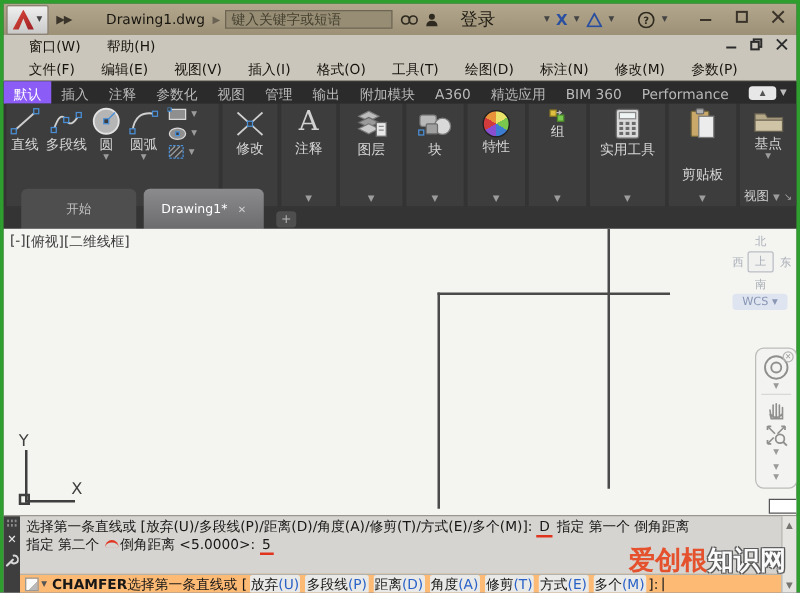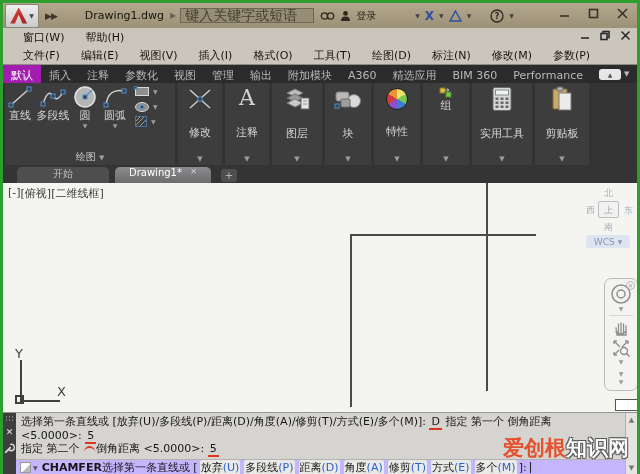--- a/index.html
+++ b/index.html
@@ -12,64 +12,64 @@
   .titlebar { position:absolute; left:0; top:0; width:634px; height:25px;
               background:linear-gradient(#b3a88e,#9c9077); display:flex; align-items:center; }
   .logo-btn { width:34px; height:24px; margin-left:2px; background:linear-gradient(#efefef,#c9c9c9);
               border:1px solid #8a8274; border-radius:2px; display:flex; align-items:center; justify-content:center; gap:2px; }
   .logo-a { width:17px; height:16px; background:linear-gradient(135deg,#e04a3a,#9c1f26); clip-path:polygon(50% 0,100% 100%,72% 100%,50% 45%,28% 100%,0 100%); }
   .tiny-arrow { font-size:6px; color:#444; }
   .qat-overflow { margin-left:6px; color:#3a342a; font-size:9px; letter-spacing:-1px; }
   .doc-title { margin-left:28px; font-size:11px; color:#17140e; }
   .srch-open { margin-left:6px; color:#6a6least253; color:#6a6253; font-size:8px; }
   .search-box { margin-left:4px; width:134px; height:15px; background:#978d75; border:1px solid #6e6654;
-                font-size:14px; color:#45402f; padding:0 4px; font-family:Liberation Serif, serif; }
+                font-size:11px; color:#45402f; padding:0 4px; font-family:Liberation Serif, serif; }
   .search-box::placeholder { color:#45402f; opacity:1; }
   .tb-ico { display:inline-flex; align-items:center; justify-content:center; height:18px; color:#2f2a1f; }
   .tb-group { display:flex; align-items:center; gap:5px; margin-left:6px; }
-  .signin-txt { font-size:10px; color:#211d14; }
+  .signin-txt { font-size:14px; color:#211d14;margin-left:12px; }
   .win-btns { position:absolute; right:8px; top:4px; display:flex; gap:16px; }
   .win-glyph { width:13px; height:13px; stroke:#3a332a; stroke-width:1.6; fill:none; }
 
   
   .menubar { position:absolute; left:0; top:25px; width:634px; height:37px;
              background:#cac6bc; border-bottom:1px solid #8f8b81; font-size:11px; color:#17140e; }
   .menurow { display:flex; gap:13px; padding-left:16px; height:18px; align-items:center; }
   .menuitem { padding:0 4px; cursor:default; }
   .doc-btns { position:absolute; right:6px; top:2px; display:flex; gap:9px; }
   .doc-glyph { width:11px; height:11px; stroke:#2c2c2c; stroke-width:1.6; fill:none; }
 
   
   .ribbontabs { position:absolute; left:0; top:62px; width:634px; height:18px; background:#2b2b2b;
                 display:flex; align-items:stretch; font-size:11px; color:#b9b9b9; }
   .rtab { padding:2px 8px 0; display:flex; align-items:center; }
-  .rtab.active { background:#a21caf; color:#fff; }
+  .rtab.active { background:#8b5cf6; color:#fff; }
   .rtab-pill { margin-left:8px; align-self:center; width:22px; height:11px; background:#e7e7e7; border-radius:3px;
                display:flex; align-items:center; justify-content:center; font-size:6px; color:#555; }
   .rtab-pill-arrow { align-self:center; color:#bbb; font-size:7px; margin-left:3px; }
 
   
   .ribbon { position:absolute; left:0; top:80px; width:634px; height:83px; background:#333; }
   .panel { position:absolute; top:0; height:82px; background:#3d3d3d; display:flex; flex-direction:column; align-items:center; }
-  .panel-label { font-size:11px; color:#d6d6d6; line-height:12px; margin-top:16px; }
+  .panel-label { font-size:11px; color:#d6d6d6; line-height:12px; margin-top:2px; }
   .flyout { position:absolute; bottom:2px; left:0; right:0; text-align:center; font-size:7px; color:#9c9c9c; }
   .footer-label { position:absolute; bottom:1px; left:0; right:0; text-align:center; font-size:10px; color:#cfcfcf; }
   .tool { display:flex; flex-direction:column; align-items:center; }
   .tool-label { font-size:11px; color:#d6d6d6; line-height:12px; }
   .tool-arrow { font-size:6px; color:#9c9c9c; line-height:7px; }
   .smalltool { display:flex; align-items:center; gap:3px; height:13px; }
   .smalltool .tool-arrow { font-size:6px; }
   svg.icon { display:block; }
   .colorwheel { width:22px; height:22px; border-radius:50%;
     background:conic-gradient(#e9e36a 0 60deg,#7ac74f 60deg 120deg,#3d7dd1 120deg 180deg,#8a4fd1 180deg 240deg,#d13b3b 240deg 300deg,#e8923a 300deg 360deg);
     border:1px solid #1f1f1f; }
 
   
   .filetabs { position:absolute; left:0; top:163px; width:634px; height:17px; background:#343434; display:flex; align-items:flex-end; }
-  .ftab { height:16px; display:flex; padding:0 14px; font-size:10px;
+  .ftab { height:32px; display:flex; align-items:center; padding:0 14px; font-size:10px;
           border-radius:5px 5px 0 0; margin-left:6px; }
   .ftab.start { background:#4e4e4e; color:#c2c2c2; margin-left:14px; width:92px; justify-content:center; }
   .ftab.active { background:linear-gradient(#8b8b8e,#6c6c6f); color:#fff; width:96px; justify-content:space-between; }
   .ftab-close { font-size:8px; color:#d0d0d0; margin-left:8px; }
   .newtab { width:16px; height:13px; background:#4e4e4e; border-radius:3px; margin-left:10px; margin-bottom:1px;
             color:#b5b5b5; font-size:10px; line-height:13px; text-align:center; }
 
   
   .canvas { position:absolute; left:0; top:180px; width:634px; height:229px; background:#f4f4f1; overflow:hidden; }
   .vp-label { position:absolute; left:5px; top:3px; font-size:11px; color:#3a3a3a; display:flex; }
@@ -93,21 +93,21 @@
   
   .dock { position:absolute; left:0; top:409px; width:634px; height:62px; background:#d6d4d0; border-top:1px solid #98968f; }
   .dock-strip { position:absolute; left:0; top:0; width:13px; height:62px; background:#3e3e3e;
                 display:flex; flex-direction:column; align-items:center; gap:6px; padding-top:2px; }
   .grip { width:9px; height:7px; background-image:radial-gradient(#8d8d8d 35%, transparent 40%); background-size:3px 3.5px; }
   .dock-x { color:#e8e8e8; font-size:9px; line-height:9px; }
   .cmd-lines { position:absolute; left:18px; top:2px; font-size:11px; color:#171717; line-height:13.5px; white-space:nowrap; }
   .redline { border-bottom:2px solid #e0341f; padding:0 2px; }
   .red-arc { display:inline-block; width:11px; height:6px; border-top:2px solid #e0341f; border-radius:50%/100% 100% 0 0;
              margin:0 1px; vertical-align:middle; }
-  .activerow { position:absolute; left:13px; right:12px; top:46px; height:16px; background:#c4b5fd;
+  .activerow { position:absolute; left:13px; right:12px; top:46px; height:16px; background:#fdba74;
                border-top:1px solid #b4b2ac; display:flex; align-items:center; font-size:11px; color:#171717; white-space:nowrap; overflow:hidden; }
   .cmdicon { width:11px; height:11px; margin:0 2px 0 4px; background:linear-gradient(135deg,#fafafa 60%,#b9b9b9 60%);
              border:1px solid #9a9a9a; }
   .cmdicon-arrow { font-size:6px; color:#555; margin-right:4px; }
   .chip { background:#e9e9e7; border-radius:2px; padding:0 1px; margin:0 2px; }
   .chip .k { color:#2a62c8; }
   .cursor { display:inline-block; width:1px; height:11px; background:#222; margin-left:3px; vertical-align:middle; }
   .vscroll { position:absolute; right:0; top:0; width:12px; height:62px; background:#e6e4e0; border-left:1px solid #b4b2ac;
              display:flex; flex-direction:column; justify-content:space-between; align-items:center; padding:3px 0; }
   .vscroll span { font-size:7px; color:#77756f; }
@@ -359,30 +359,43 @@
             <rect x="14.5" y="15.5" width="3" height="2.5"></rect>
           <rect x="4.5" y="19.5" width="3" height="2.5"></rect>
             <rect x="9.5" y="19.5" width="3" height="2.5"></rect>
             <rect x="14.5" y="19.5" width="3" height="2.5"></rect>
         </g>
       </svg>
       <span class="panel-label">实用工具</span>
       <span class="flyout">▼</span>
     </div>
 
-    <div class="panel" style="left:532px; width:54px;">
+    <div class="panel" style="left:532px; width:54px;gap:20px;">
       <svg class="icon" style="margin-top:3px;" width="24" height="26" viewBox="0 0 24 26">
         <rect x="3" y="3" width="14" height="20" rx="1" fill="#c9a86a" stroke="#7a6a3a"></rect>
         <rect x="7" y="1" width="6" height="4" rx="1" fill="#b0b0b0" stroke="#6a6a6a"></rect>
         <rect x="9" y="7" width="12" height="17" fill="#ececec" stroke="#7a7a7a"></rect>
       </svg>
       <span class="panel-label">剪贴板</span>
       <span class="flyout">▼</span>
     </div>
 
+    <div class="panel" style="left:589px; width:45px;">
+      <svg class="icon" style="margin-top:4px;" width="26" height="20" viewBox="0 0 26 20">
+        <path d="M2 4 L10 4 L12 7 L24 7 L24 18 L2 18 Z" fill="#b5a98a" stroke="#6a6250"></path>
+        <path d="M2 9 L24 9 L24 18 L2 18 Z" fill="#cfc5a6" stroke="#6a6250"></path>
+      </svg>
+      <span class="panel-label">基点</span>
+      <span class="tool-arrow">▼</span>
+      <div class="footer-label">
+        <span>视图</span>
+        <span style="font-size:7px;color:#9c9c9c;"> ▼</span>
+        <span style="font-size:8px;color:#9c9c9c;"> ↘</span>
+      </div>
+    </div>
   </div>
 
   <div class="filetabs">
     <div class="ftab start">
       <span>开始</span>
     </div>
     <div class="ftab active">
       <span>Drawing1*</span>
       <span class="ftab-close">✕</span>
     </div>
@@ -446,21 +459,20 @@
       <div class="grip"></div>
       <span class="dock-x">✕</span>
       <svg width="11" height="11" viewBox="0 0 14 14">
         <path d="M2 12 L8 6" stroke="#d8d8d8" stroke-width="2.2" stroke-linecap="round"></path>
         <path d="M8 2 A4 4 0 1 1 6 8" fill="none" stroke="#d8d8d8" stroke-width="2"></path>
       </svg>
     </div>
 
     <div class="cmd-lines">
       <div><span>选择第一条直线或 [放弃(U)/多段线(P)/距离(D)/角度(A)/修剪(T)/方式(E)/多个(M)]: </span><span class="redline">D</span><span> 指定 第一个 倒角距离</span></div>
-      <div><span>&lt;5.0000&gt;: </span><span class="redline">5</span></div>
       <div><span>指定 第二个 </span><span class="red-arc"></span><span>倒角距离 &lt;5.0000&gt;: </span><span class="redline">5</span></div>
     </div>
 
     <div class="activerow">
       <span class="cmdicon"></span>
       <span class="cmdicon-arrow">▼</span>
       <b>CHAMFER</b>
       <span> 选择第一条直线或 [</span>
       <span class="chip"><span>放弃</span><span class="k">(U)</span></span>
       <span class="chip"><span>多段线</span><span class="k">(P)</span></span>

